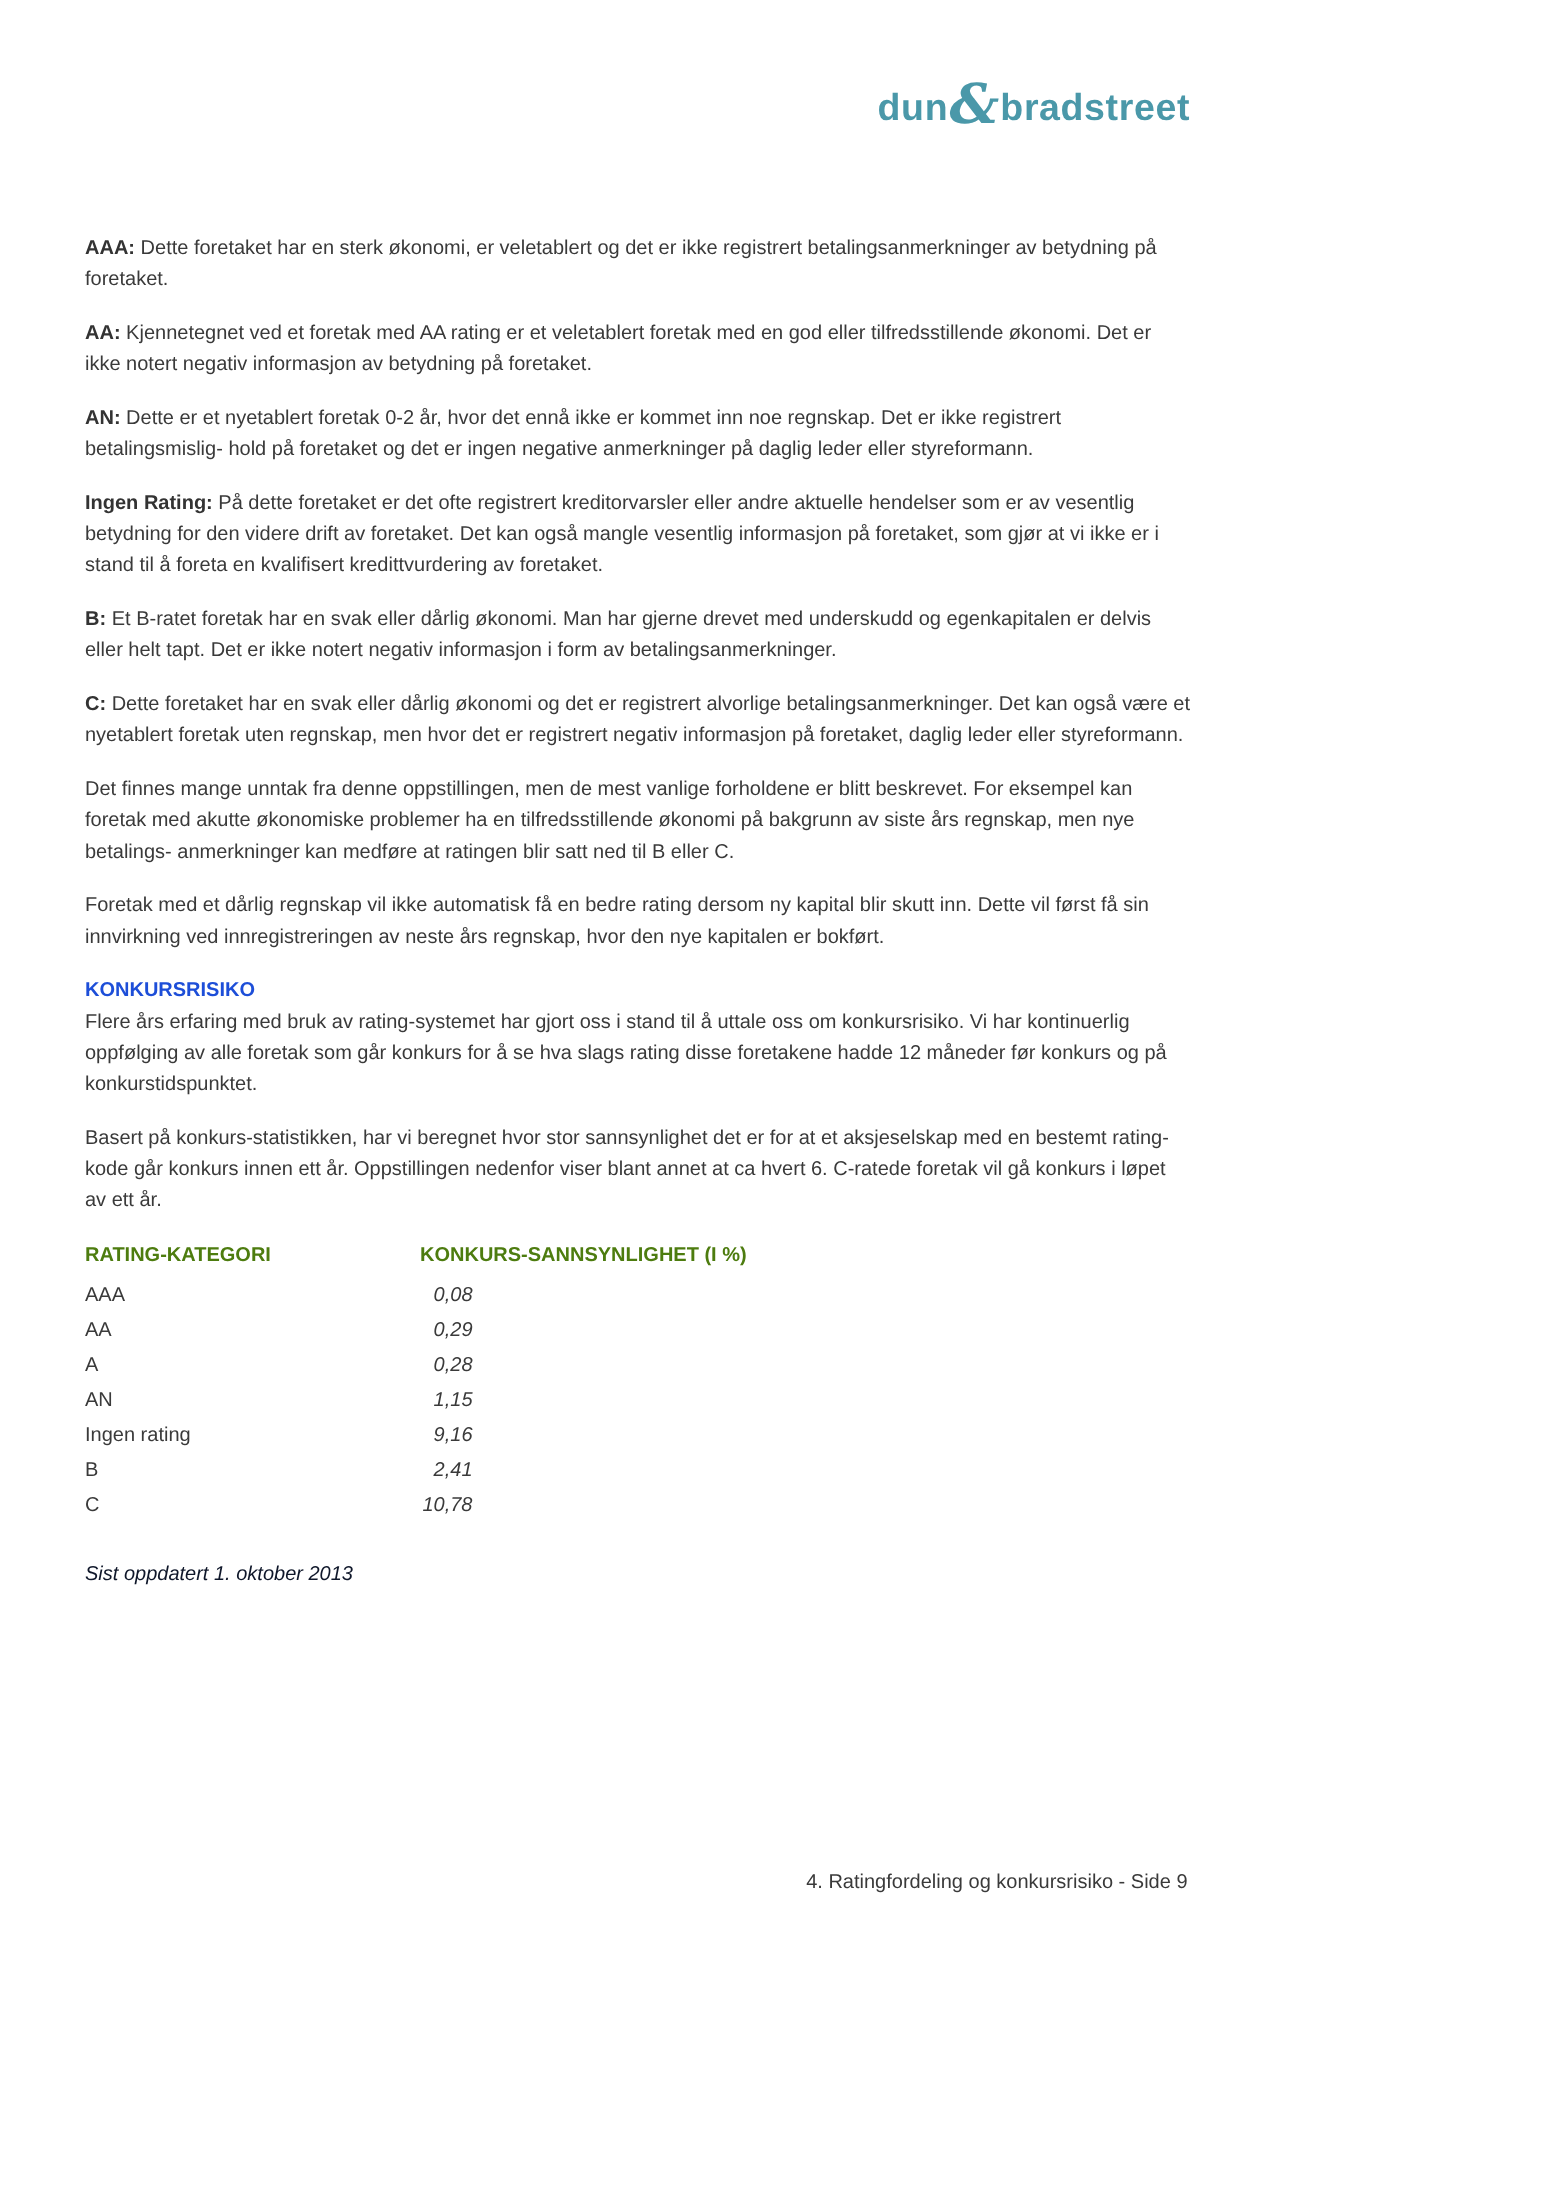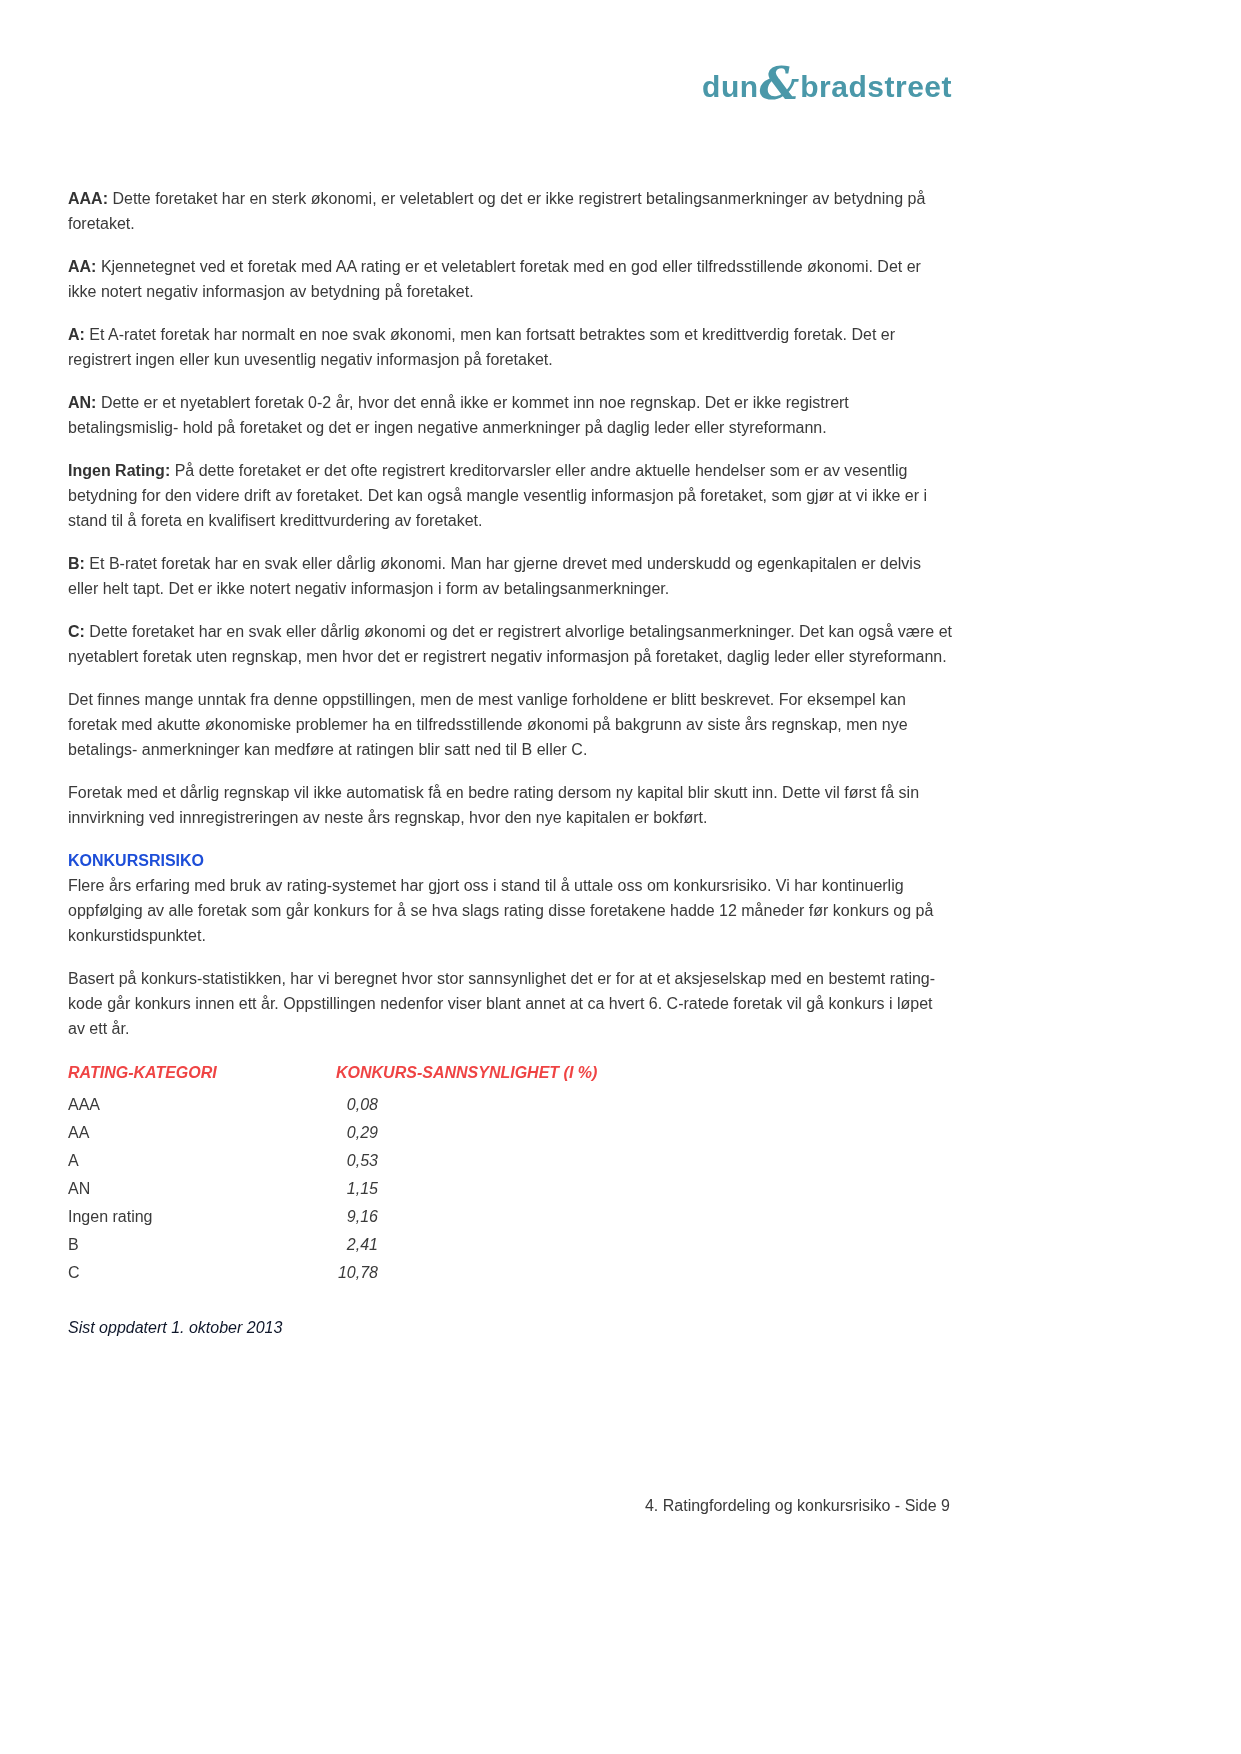--- a/index.html
+++ b/index.html
@@ -52,21 +52,21 @@
     line-height:25px;
     font-weight:bold;
     color:#1d4ed8;
   }
   .rtable { margin-top:14px; }
   .rrow {
     display:flex;
     line-height:28px;
     font-size:16px;
   }
-  .rhead { font-weight:bold; color:#ef4444; margin-bottom:4px;font-style:italic; }
+  .rhead { font-weight:bold; color:#4d7c0f; margin-bottom:4px; }
   .rcat { width:268px; }
   .rval { width:42px; text-align:right;font-style:italic; }
   .updated {
     font-style:italic;
     font-size:16px;
     margin-top:32px;
     color:#0f172a;
   }
   .footer {
     position:absolute;
@@ -90,24 +90,20 @@
     <p class="para">
       <b class="lbl">AAA:</b>
       <span>Dette foretaket har en sterk økonomi, er veletablert og det er ikke registrert betalingsanmerkninger av betydning på foretaket.</span>
     </p>
 
     <p class="para">
       <b class="lbl">AA:</b>
       <span>Kjennetegnet ved et foretak med AA rating er et veletablert foretak med en god eller tilfredsstillende økonomi. Det er ikke notert negativ informasjon av betydning på foretaket.</span>
     </p>
 
-    <p class="para">
-      <b class="lbl">A:</b>
-      <span>Et A-ratet foretak har normalt en noe svak økonomi, men kan fortsatt betraktes som et kredittverdig foretak. Det er registrert ingen eller kun uvesentlig negativ informasjon på foretaket.</span>
-    </p>
 
     <p class="para">
       <b class="lbl">AN:</b>
       <span>Dette er et nyetablert foretak 0-2 år, hvor det ennå ikke er kommet inn noe regnskap. Det er ikke registrert betalingsmislig- hold på foretaket og det er ingen negative anmerkninger på daglig leder eller styreformann.</span>
     </p>
 
     <p class="para">
       <b class="lbl">Ingen Rating:</b>
       <span>På dette foretaket er det ofte registrert kreditorvarsler eller andre aktuelle hendelser som er av vesentlig betydning for den videre drift av foretaket. Det kan også mangle vesentlig informasjon på foretaket, som gjør at vi ikke er i stand til å foreta en kvalifisert kredittvurdering av foretaket.</span>
     </p>
@@ -139,21 +135,21 @@
       <div class="rrow">
         <span class="rcat">AAA</span>
         <span class="rval">0,08</span>
       </div>
       <div class="rrow">
         <span class="rcat">AA</span>
         <span class="rval">0,29</span>
       </div>
       <div class="rrow">
         <span class="rcat">A</span>
-        <span class="rval">0,53</span>
+        <span class="rval">0,28</span>
       </div>
       <div class="rrow">
         <span class="rcat">AN</span>
         <span class="rval">1,15</span>
       </div>
       <div class="rrow">
         <span class="rcat">Ingen rating</span>
         <span class="rval">9,16</span>
       </div>
       <div class="rrow">

